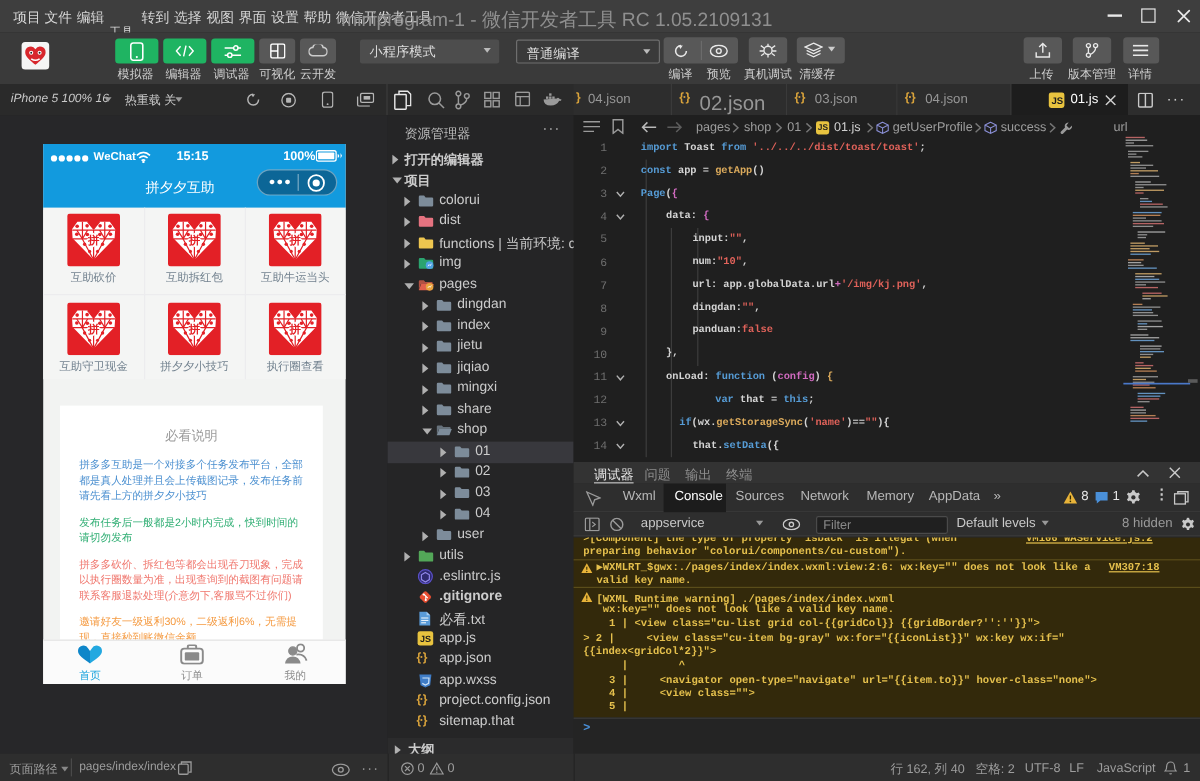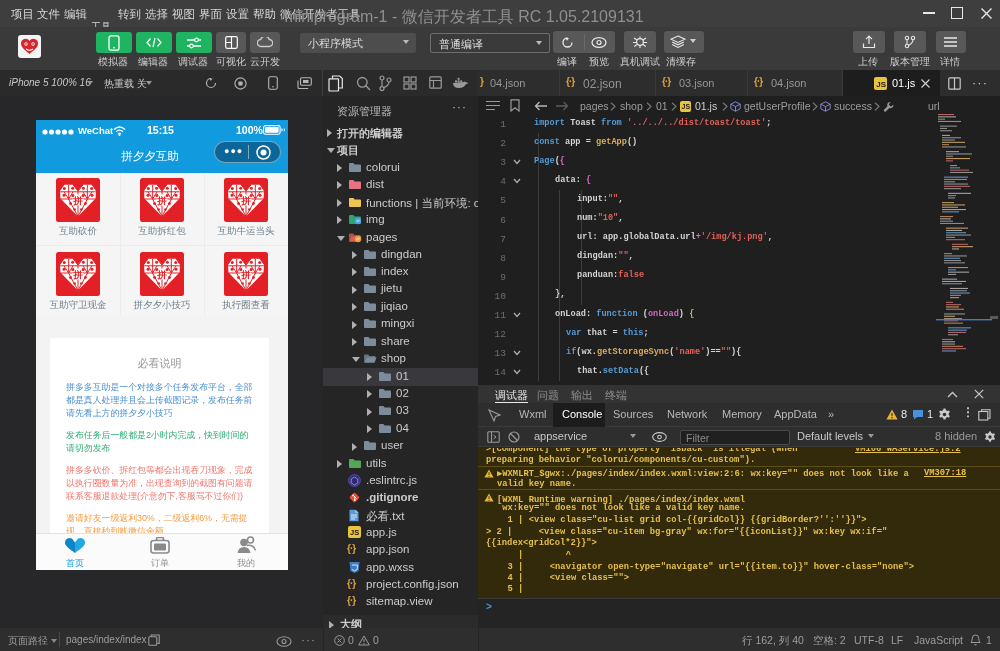--- a/index.html
+++ b/index.html
@@ -184,21 +184,21 @@
     <rect x="5.6" y="3.4" width="2" height="2" fill="#9a9a9a"></rect>
 <rect x="5.6" y="0.8" width="2" height="2" fill="#9a9a9a"></rect>
     <rect x="8.2" y="3.4" width="2" height="2" fill="#9a9a9a"></rect>
   </svg>
 <div class="abs" style="left:478px;top:70px;width:522px;height:26px;background:#2d2d2d;"></div>
 <div class="abs" style="left:478px;top:70px;width:82px;height:26px;background:#2d2d2d;border-right:1px solid #3a3a3a;"></div>
 <div class="abs" style="left:480px;top:76px;font-size:10px;font-weight:bold;color:#d9a33b;">}</div>
 <div class="abs" style="left:490px;top:77px;font-size:11px;color:#969696;">04.json</div>
 <div class="abs" style="left:560px;top:70px;width:96px;height:26px;background:#2d2d2d;border-right:1px solid #3a3a3a;"></div>
 <div class="abs" style="left:566px;top:76px;font-size:10px;font-weight:bold;color:#d9a33b;letter-spacing:-1px;">{·}</div>
-<div class="abs" style="left:583px;top:77px;font-size:12px;color:#969696;">02.json</div>
+<div class="abs" style="left:583px;top:77px;font-size:17px;color:#969696;">02.json</div>
 <div class="abs" style="left:656px;top:70px;width:92px;height:26px;background:#2d2d2d;border-right:1px solid #3a3a3a;"></div>
 <div class="abs" style="left:662px;top:76px;font-size:10px;font-weight:bold;color:#d9a33b;letter-spacing:-1px;">{·}</div>
 <div class="abs" style="left:679px;top:77px;font-size:11px;color:#969696;text-align:right;">03.json</div>
 <div class="abs" style="left:748px;top:70px;width:95px;height:26px;background:#2d2d2d;border-right:1px solid #3a3a3a;"></div>
 <div class="abs" style="left:754px;top:76px;font-size:10px;font-weight:bold;color:#d9a33b;letter-spacing:-1px;">{·}</div>
 <div class="abs" style="left:771px;top:77px;font-size:11px;color:#969696;">04.json</div>
 <div class="abs" style="left:843px;top:70px;width:97px;height:26px;background:#1d1d1d;"></div>
 <div class="abs" style="left:874px;top:77px;width:13px;height:13px;background:#e8c33f;border-radius:2px;"></div>
 <div class="abs" style="left:876.2px;top:79.5px;font-size:8px;font-weight:bold;color:#1d1d1d;">JS</div>
 <div class="abs" style="left:892px;top:77px;font-size:11px;color:#ffffff;">01.js</div>
@@ -567,21 +567,21 @@
 <div class="abs" style="left:347px;top:542.5px;font-size:10px;font-weight:bold;color:#d9a33b;letter-spacing:-1px;">{·}</div>
 <div class="abs" style="left:366px;top:542.5px;font-size:11.5px;color:#cccccc;">app.json</div>
 <svg class="abs" style="left:348px;top:560.5px;" width="13" height="13" viewBox="0 0 13 13">
 <path d="M1.5 1 h10 l-1 9 l-4 2 l-4 -2 z" fill="#3f7cc6"></path>
 <path d="M4 4 h5.5 l-0.3 4.5 l-2.7 1.3 l-2.6 -1.3" fill="none" stroke="#cfe3f7" stroke-width="1"></path>
   </svg>
 <div class="abs" style="left:366px;top:560.5px;font-size:11.5px;color:#cccccc;">app.wxss</div>
 <div class="abs" style="left:347px;top:577.5px;font-size:10px;font-weight:bold;color:#d9a33b;letter-spacing:-1px;">{·}</div>
 <div class="abs" style="left:366px;top:577.5px;font-size:11.5px;color:#cccccc;">project.config.json</div>
 <div class="abs" style="left:347px;top:594.5px;font-size:10px;font-weight:bold;color:#d9a33b;letter-spacing:-1px;">{·}</div>
-<div class="abs" style="left:366px;top:594.5px;font-size:11.5px;color:#cccccc;">sitemap.view</div>
+<div class="abs" style="left:366px;top:594.5px;font-size:11.5px;color:#cccccc;">sitemap.that</div>
 <div class="abs" style="left:323px;top:615px;width:155px;height:17px;background:#2b2b2c;"></div>
 <div class="abs" style="left:329px;top:621px;width:0;height:0;border-top:4px solid transparent;border-bottom:4px solid transparent;border-left:5px solid #b0b0b0;"></div>
 <div class="abs" style="left:340px;top:617px;font-size:11px;font-weight:bold;color:#cccccc;">大纲</div>
 <div class="abs" style="left:478px;top:96px;width:522px;height:289px;background:#1f1f1f;"></div>
 <svg class="abs" style="left:486px;top:100px;" width="14" height="11" viewBox="0 0 14 11">
 <path d="M0 1.5 h14 M0 5.5 h14 M0 9.5 h9" stroke="#9a9a9a" stroke-width="1.2"></path>
   </svg>
 <svg class="abs" style="left:510px;top:99px;" width="10" height="13" viewBox="0 0 10 13">
 <path d="M1 0.8 h8 V12 L5 8.8 L1 12 Z" fill="none" stroke="#9a9a9a" stroke-width="1.2"></path>
   </svg>
@@ -663,22 +663,22 @@
 <div class="abs mono" style="left:534px;top:117.5px;font-size:8.6px;font-weight:bold;font-style:normal;white-space:pre;"><i style="color:#569cd6">import</i> <i style="color:#d4d4d4">Toast</i> <i style="color:#569cd6">from</i> <i style="color:#e0625a">'../../../dist/toast/toast'</i><i style="color:#d4d4d4">;</i></div>
 <div class="abs mono" style="left:534px;top:136.6px;font-size:8.6px;font-weight:bold;font-style:normal;white-space:pre;"><i style="color:#569cd6">const</i> <i style="color:#d4d4d4">app</i> <i style="color:#d4d4d4">=</i> <i style="color:#dcab5c">getApp</i><i style="color:#d4d4d4">()</i></div>
 <div class="abs mono" style="left:534px;top:155.7px;font-size:8.6px;font-weight:bold;font-style:normal;white-space:pre;"><i style="color:#569cd6">Page</i><i style="color:#d4d4d4">(</i><i style="color:#d16bc0">{</i></div>
 <div class="abs mono" style="left:555px;top:174.8px;font-size:8.6px;font-weight:bold;font-style:normal;white-space:pre;"><i style="color:#d4d4d4">data:</i> <i style="color:#d16bc0">{</i></div>
 <div class="abs mono" style="left:577px;top:193.9px;font-size:8.6px;font-weight:bold;font-style:normal;white-space:pre;"><i style="color:#d4d4d4">input:</i><i style="color:#e0625a">""</i><i style="color:#d4d4d4">,</i></div>
 <div class="abs mono" style="left:577px;top:213.0px;font-size:8.6px;font-weight:bold;font-style:normal;white-space:pre;"><i style="color:#d4d4d4">num:</i><i style="color:#e0625a">"10"</i><i style="color:#d4d4d4">,</i></div>
 <div class="abs mono" style="left:577px;top:232.10000000000002px;font-size:8.6px;font-weight:bold;font-style:normal;white-space:pre;"><i style="color:#d4d4d4">url: app.globalData.url</i><i style="color:#d16bc0">+</i><i style="color:#e0625a">'/img/kj.png'</i><i style="color:#d4d4d4">,</i></div>
 <div class="abs mono" style="left:577px;top:251.20000000000002px;font-size:8.6px;font-weight:bold;font-style:normal;white-space:pre;"><i style="color:#d4d4d4">dingdan:</i><i style="color:#e0625a">""</i><i style="color:#d4d4d4">,</i></div>
 <div class="abs mono" style="left:577px;top:270.3px;font-size:8.6px;font-weight:bold;font-style:normal;white-space:pre;"><i style="color:#d4d4d4">panduan:</i><i style="color:#e0625a">false</i></div>
 <div class="abs mono" style="left:555px;top:289.4px;font-size:8.6px;font-weight:bold;font-style:normal;white-space:pre;"><i style="color:#d4d4d4">},</i></div>
-<div class="abs mono" style="left:555px;top:308.5px;font-size:8.6px;font-weight:bold;font-style:normal;white-space:pre;"><i style="color:#d4d4d4">onLoad:</i> <i style="color:#569cd6">function</i> <i style="color:#d4d4d4">(</i><i style="color:#d16bc0">onLoad</i><i style="color:#d4d4d4">) </i><i style="color:#dcab5c">{</i></div>
-<div class="abs mono" style="left:566px;top:327.6px;font-size:8.6px;font-weight:bold;font-style:normal;white-space:pre;"><i style="color:#569cd6">var</i> <i style="color:#d4d4d4">that</i> <i style="color:#d4d4d4">=</i> <i style="color:#569cd6">this</i><i style="color:#d4d4d4">;</i></div>
+<div class="abs mono" style="left:555px;top:308.5px;font-size:8.6px;font-weight:bold;font-style:normal;white-space:pre;"><i style="color:#d4d4d4">onLoad:</i> <i style="color:#569cd6">function</i> <i style="color:#d4d4d4">(</i><i style="color:#d16bc0">config</i><i style="color:#d4d4d4">) </i><i style="color:#dcab5c">{</i></div>
+<div class="abs mono" style="left:596px;top:327.6px;font-size:8.6px;font-weight:bold;font-style:normal;white-space:pre;"><i style="color:#569cd6">var</i> <i style="color:#d4d4d4">that</i> <i style="color:#d4d4d4">=</i> <i style="color:#569cd6">this</i><i style="color:#d4d4d4">;</i></div>
 <div class="abs mono" style="left:566px;top:346.70000000000005px;font-size:8.6px;font-weight:bold;font-style:normal;white-space:pre;"><i style="color:#569cd6">if</i><i style="color:#d4d4d4">(wx.</i><i style="color:#dcab5c">getStorageSync</i><i style="color:#d4d4d4">(</i><i style="color:#e0625a">'name'</i><i style="color:#d4d4d4">)==</i><i style="color:#e0625a">""</i><i style="color:#d4d4d4">){</i></div>
 <div class="abs mono" style="left:577px;top:365.8px;font-size:8.6px;font-weight:bold;font-style:normal;white-space:pre;"><i style="color:#d4d4d4">that.</i><i style="color:#569cd6">setData</i><i style="color:#d4d4d4">({</i></div>
 </div>
 <svg class="abs" style="left:936px;top:112px;" width="56" height="250" viewBox="0 0 56 250">
     <rect x="2" y="2.0" width="16" height="1.1" fill="#c56a6a" opacity="0.9"></rect>
     <rect x="2" y="4.3" width="18" height="1.1" fill="#b0b0b0" opacity="0.9"></rect>
     <rect x="2" y="6.6" width="7" height="1.1" fill="#9a9a9a" opacity="0.9"></rect>
     <rect x="2" y="8.9" width="23" height="1.1" fill="#9a9a9a" opacity="0.9"></rect>
     <rect x="4" y="13.6" width="17" height="1.1" fill="#9a9a9a" opacity="0.9"></rect>
     <rect x="4" y="15.9" width="7" height="1.1" fill="#9a9a9a" opacity="0.9"></rect>

